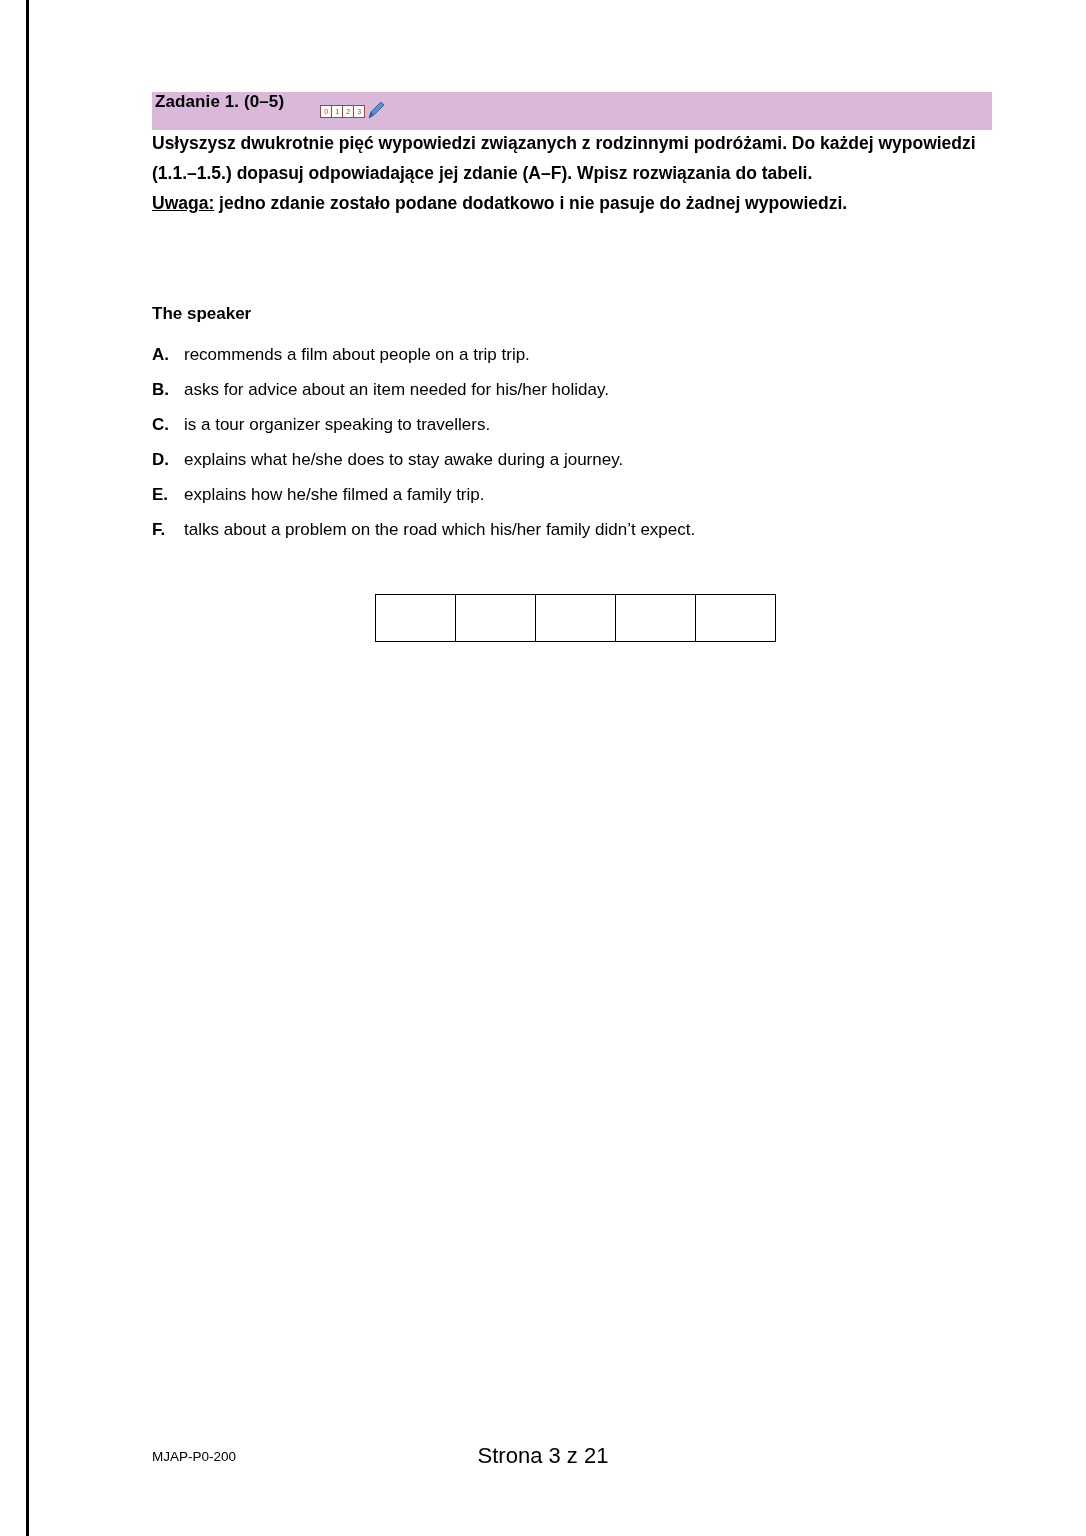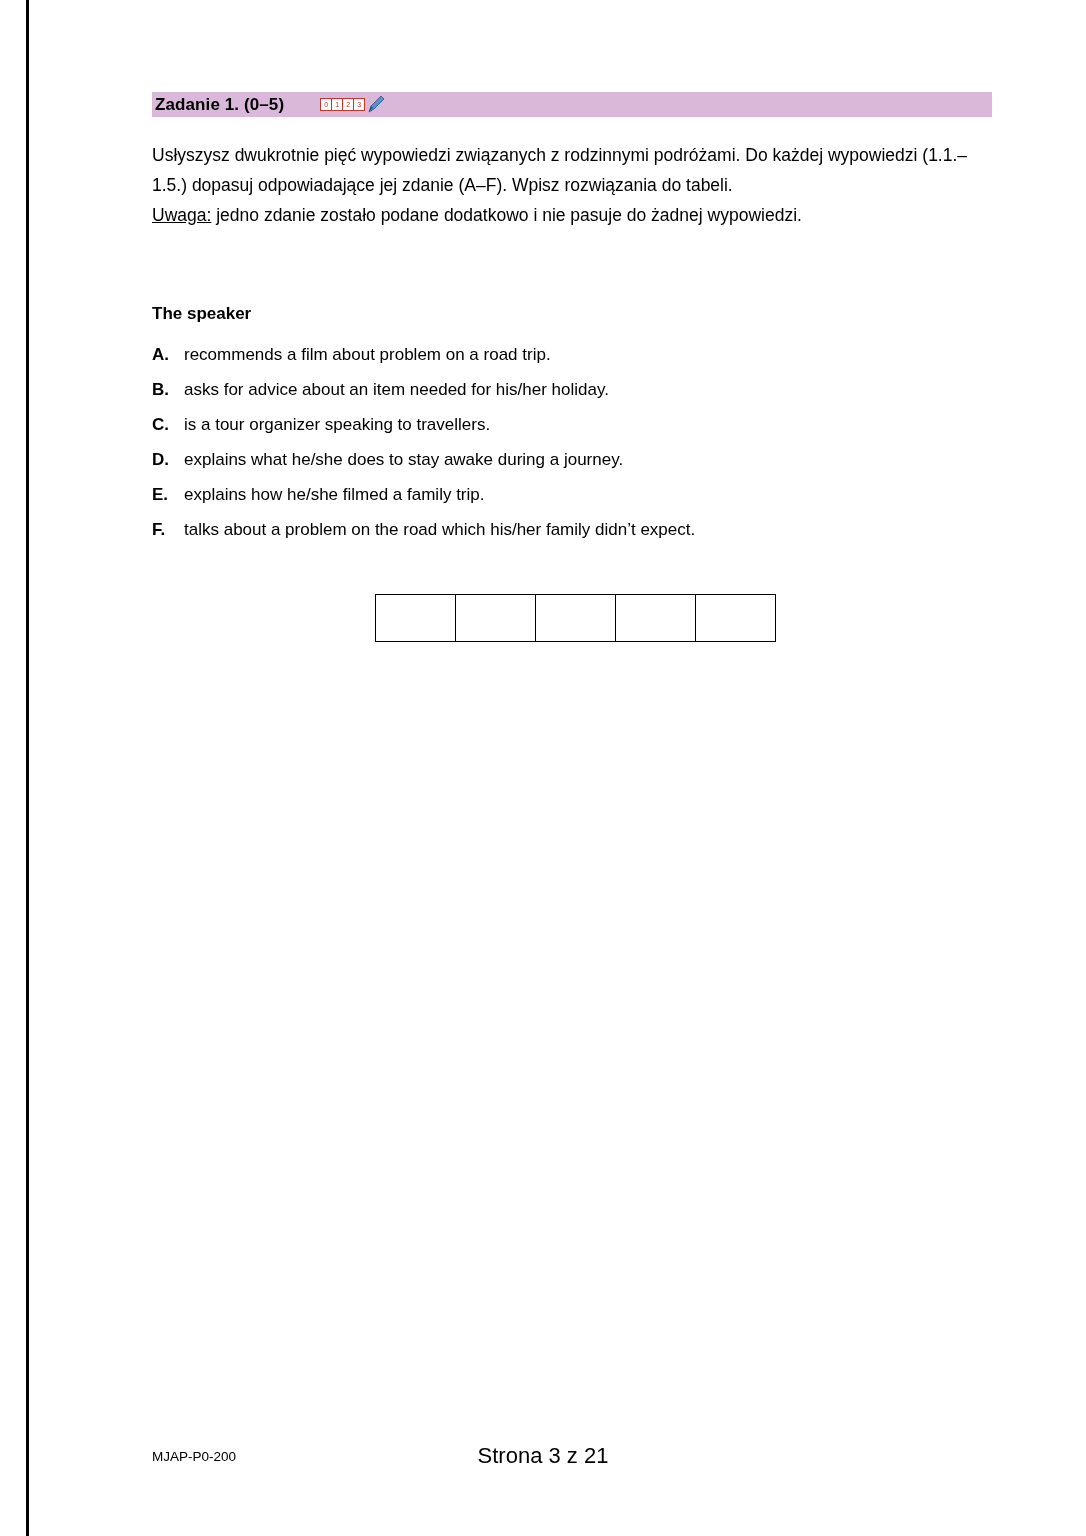--- a/index.html
+++ b/index.html
@@ -29,24 +29,23 @@
     height: 1536px;
     background: #000000;
   }
 
   
   .task-header {
     position: absolute;
     left: 152px;
     top: 92px;
     width: 840px;
-    height: 25px;
+    height: 38px;
     background: #d9b8d9;
     display: flex;
-    align-items: center;
   }
   .task-title {
     font-size: 17px;
     font-weight: bold;
     letter-spacing: 0.1px;
     padding-left: 3px;
   }
   .points-icon {
     display: inline-flex;
     align-items: center;
@@ -75,24 +74,24 @@
     width: 20px;
     height: 20px;
     margin-left: 1px;
   }
   .pen svg { display: block; }
 
   
   .instructions {
     position: absolute;
     left: 152px;
-    top: 140px;
+    top: 128px;
     width: 838px;
     font-size: 17.5px;
-    font-weight: normal;
+    font-weight: bold;
     line-height: 30px;
   }
   .uwaga {
     text-decoration: underline;
   }
 
   
   .speaker-label {
     position: absolute;
     left: 152px;
@@ -189,21 +188,21 @@
     <span>Usłyszysz dwukrotnie pięć wypowiedzi związanych z rodzinnymi podróżami. Do każdej wypowiedzi (1.1.–1.5.) dopasuj odpowiadające jej zdanie (A–F). Wpisz rozwiązania do tabeli.</span>
     <br>
     <span class="uwaga">Uwaga:</span><span> jedno zdanie zostało podane dodatkowo i nie pasuje do żadnej wypowiedzi.</span>
   </div>
 
   <div class="speaker-label">The speaker</div>
 
   <div class="options">
     <div class="option-row">
       <span class="option-letter">A.</span>
-      <span class="option-text">recommends a film about problem on a road trip.</span>
+      <span class="option-text">recommends a film about people on a trip trip.</span>
     </div>
     <div class="option-row">
       <span class="option-letter">B.</span>
       <span class="option-text">asks for advice about an item needed for his/her holiday.</span>
     </div>
     <div class="option-row">
       <span class="option-letter">C.</span>
       <span class="option-text">is a tour organizer speaking to travellers.</span>
     </div>
     <div class="option-row">

